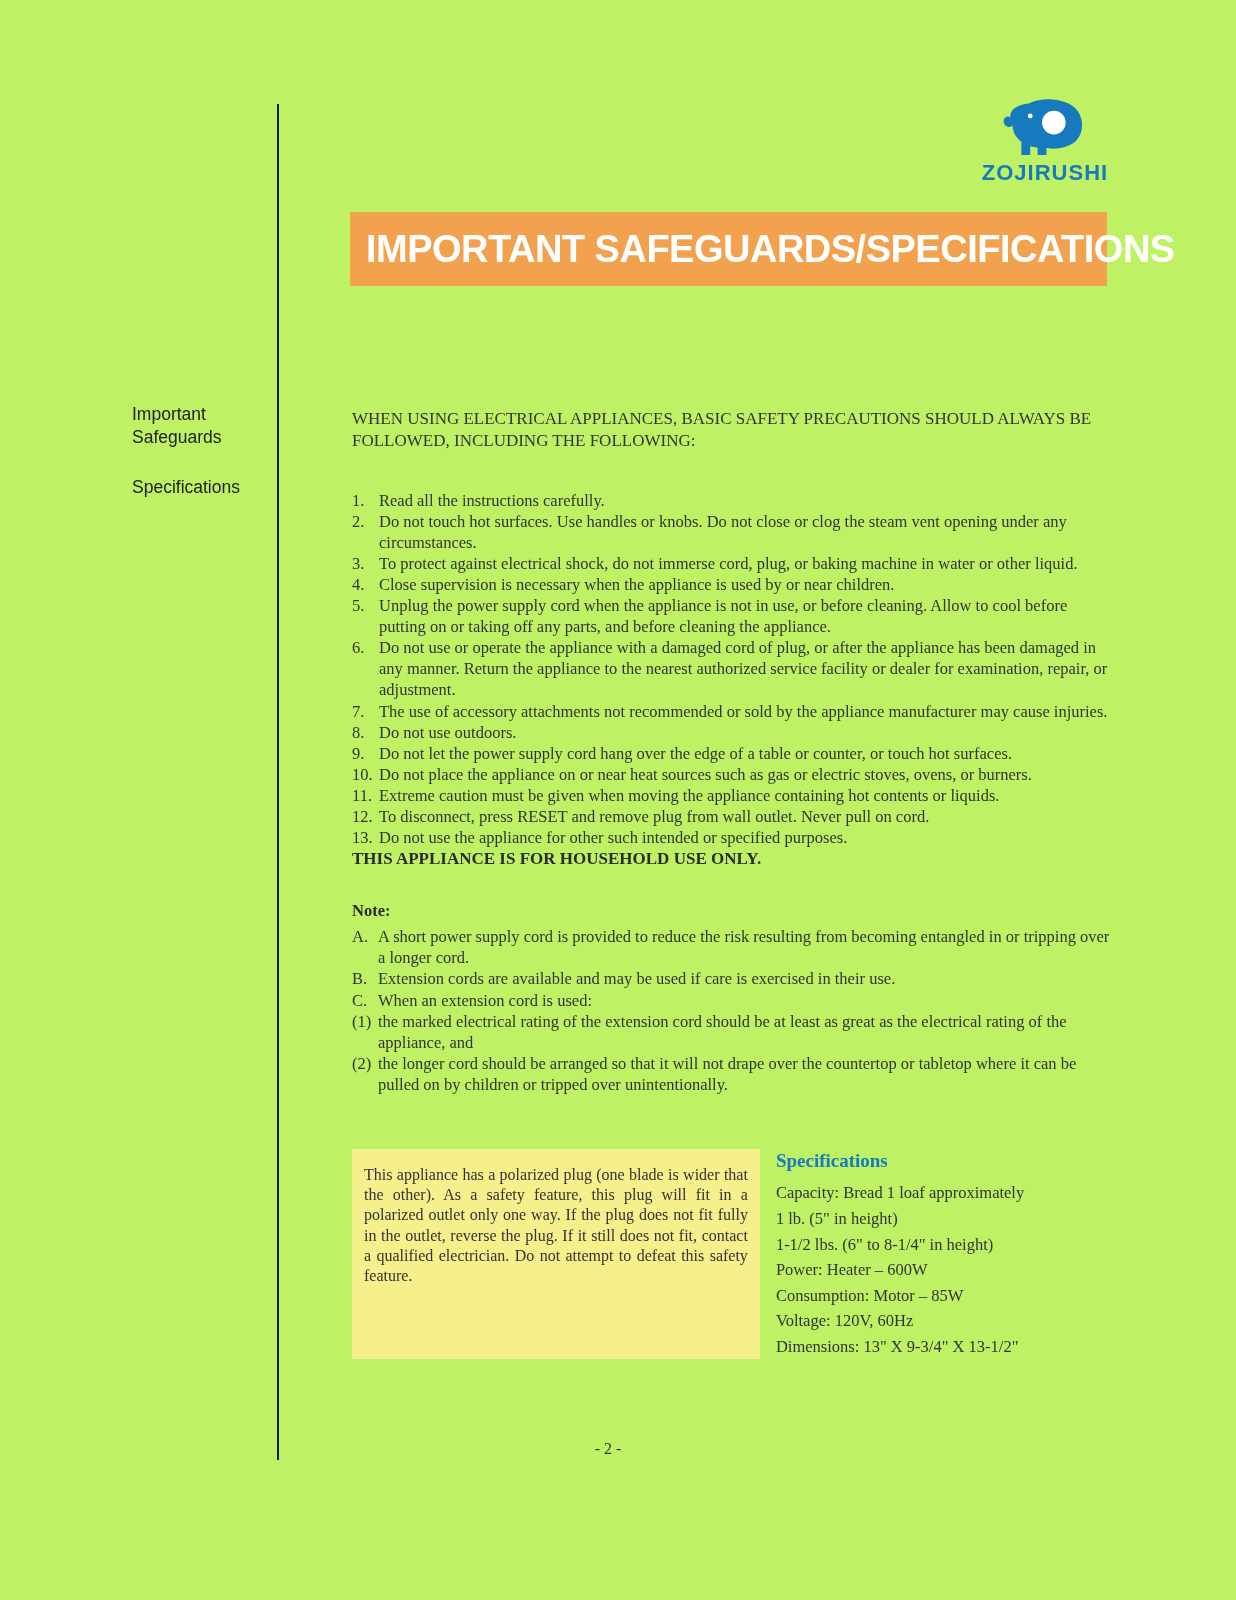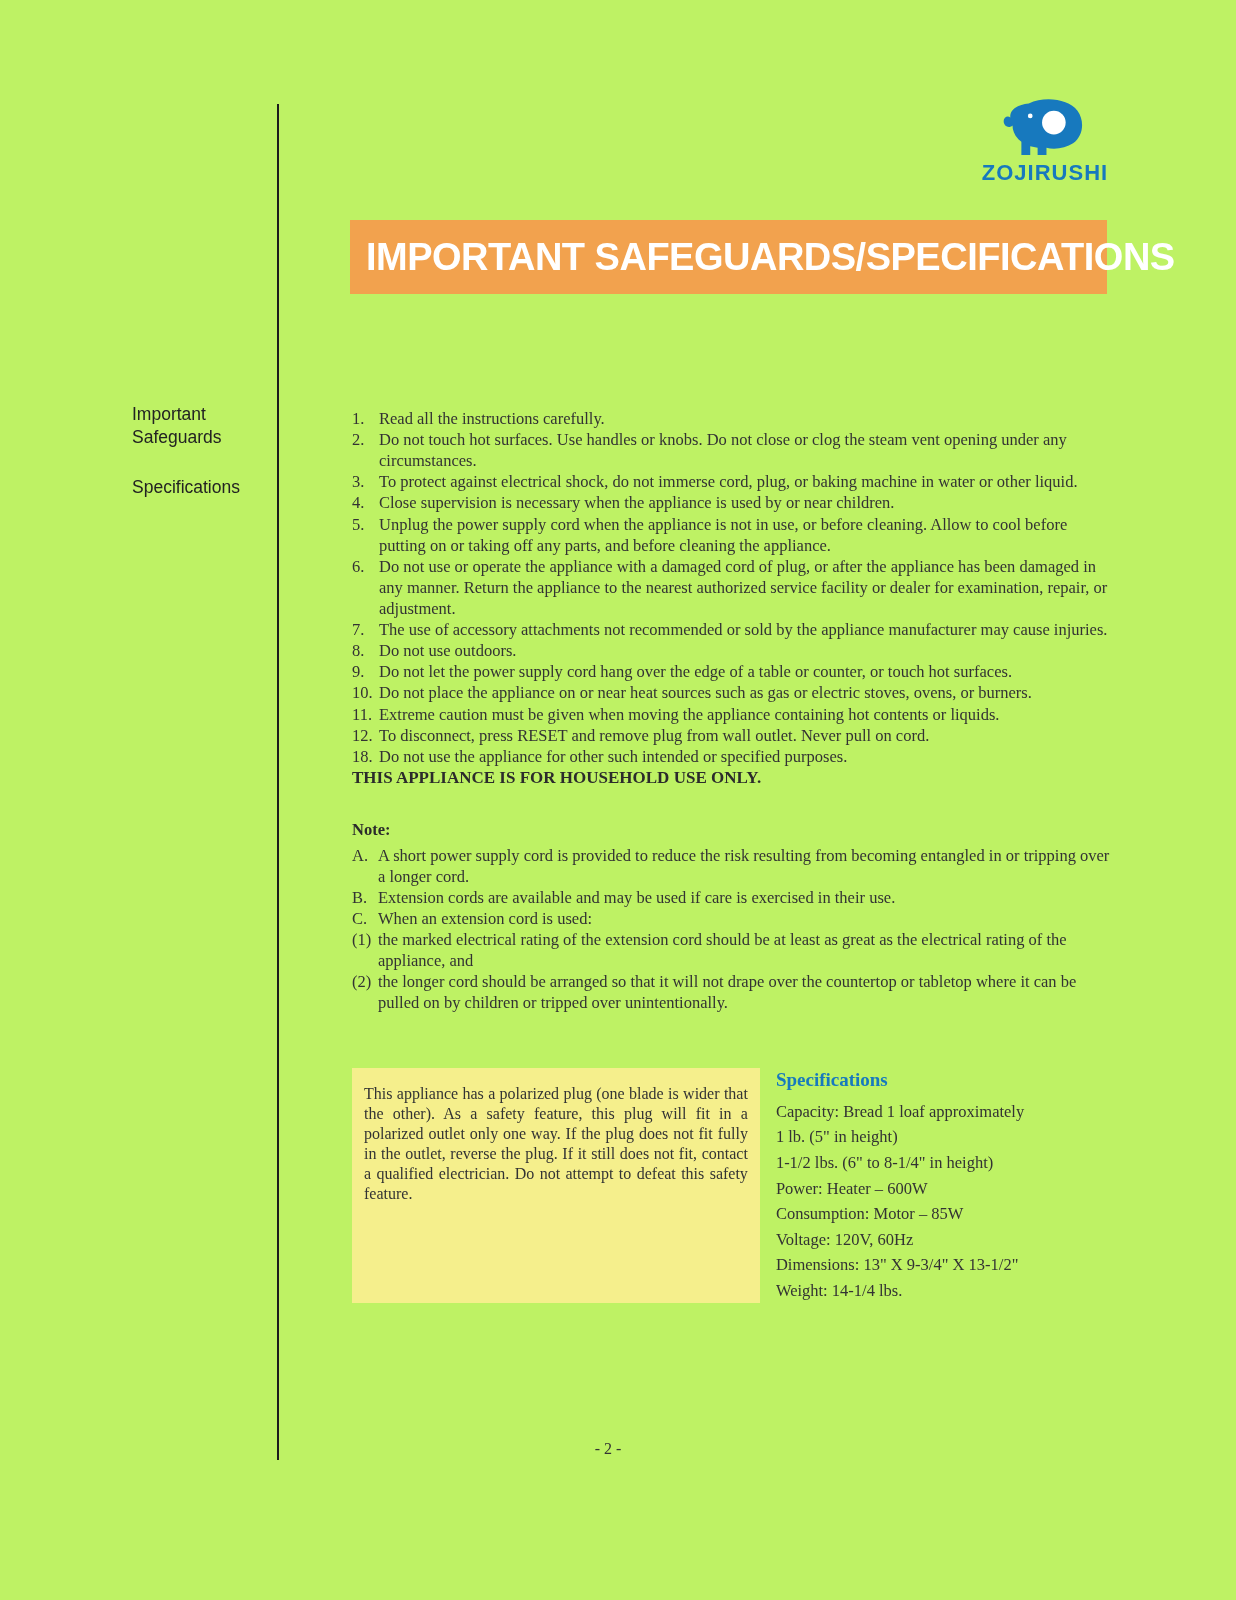--- a/index.html
+++ b/index.html
@@ -16,21 +16,21 @@
   }
   
   .logo { position:absolute; left:972px; top:96px; width:146px; text-align:center; }
   .logo svg { width:94px; height:62px; display:block; margin:0 auto 2px auto; }
   .brand {
     font-family:"Liberation Sans", sans-serif; font-weight:bold;
     color:var(--brand-blue,#1779BE); font-size:22px; letter-spacing:1px;
   }
   
   .banner {
-    position:absolute; left:350px; top:220px; width:757px; height:74px;
+    position:absolute; left:350px; top:212px; width:757px; height:74px;
     background:var(--banner-orange,#F2A24E);
     display:flex; align-items:center; padding-left:16px;
   }
   .banner-title {
     font-family:"Liberation Sans", sans-serif; font-weight:bold;
     color:#ffffff; font-size:38px; letter-spacing:-0.5px; white-space:nowrap;
   }
   
   .sidebar {
     position:absolute; left:100px; top:403px; width:150px;
@@ -101,20 +101,21 @@
     <span class="banner-title">IMPORTANT SAFEGUARDS/SPECIFICATIONS</span>
   </div>
 
   <div class="sidebar">
     <div class="item">Important Safeguards</div>
     <div class="item">Specifications</div>
   </div>
 
   <div class="content">
 
+    <div class="intro">WHEN USING ELECTRICAL APPLIANCES, BASIC SAFETY PRECAUTIONS SHOULD ALWAYS BE FOLLOWED, INCLUDING THE FOLLOWING:</div>
 
     <div class="list">
       <div class="li">
           <span class="num">1.</span>
           <span class="txt">Read all the instructions carefully.</span>
         </div>
       <div class="li">
           <span class="num">2.</span>
           <span class="txt">Do not touch hot surfaces. Use handles or knobs. Do not close or clog the steam vent opening under any circumstances.</span>
         </div>
@@ -152,21 +153,21 @@
         </div>
       <div class="li">
           <span class="num">11.</span>
           <span class="txt">Extreme caution must be given when moving the appliance containing hot contents or liquids.</span>
         </div>
       <div class="li">
           <span class="num">12.</span>
           <span class="txt">To disconnect, press RESET and remove plug from wall outlet. Never pull on cord.</span>
         </div>
       <div class="li">
-          <span class="num">18.</span>
+          <span class="num">13.</span>
           <span class="txt">Do not use the appliance for other such intended or specified purposes.</span>
         </div>
     </div>
 
     <div class="household-line">THIS APPLIANCE IS FOR HOUSEHOLD USE ONLY.</div>
 
     <div class="note-heading">Note:</div>
     <div class="notes">
       <div class="ni">
           <span class="num">A.</span>
@@ -194,21 +195,20 @@
       <div class="highlight">This appliance has a polarized plug (one blade is wider that the other). As a safety feature, this plug will fit in a polarized outlet only one way. If the plug does not fit fully in the outlet, reverse the plug. If it still does not fit, contact a qualified electrician. Do not attempt to defeat this safety feature.</div>
       <div class="specs">
         <div class="specs-heading">Specifications</div>
         <div class="spec-line">Capacity: Bread 1 loaf approximately</div>
         <div class="spec-line">1 lb. (5" in height)</div>
         <div class="spec-line">1-1/2 lbs. (6" to 8-1/4" in height)</div>
         <div class="spec-line">Power: Heater – 600W</div>
         <div class="spec-line">Consumption: Motor – 85W</div>
         <div class="spec-line">Voltage: 120V, 60Hz</div>
         <div class="spec-line">Dimensions: 13" X 9-3/4" X 13-1/2"</div>
-        <div class="spec-line">Weight: 14-1/4 lbs.</div>
       </div>
     </div>
 
   </div>
 
   <div class="pagenum">- 2 -</div>
 
 </div>
 
 </body></html>

